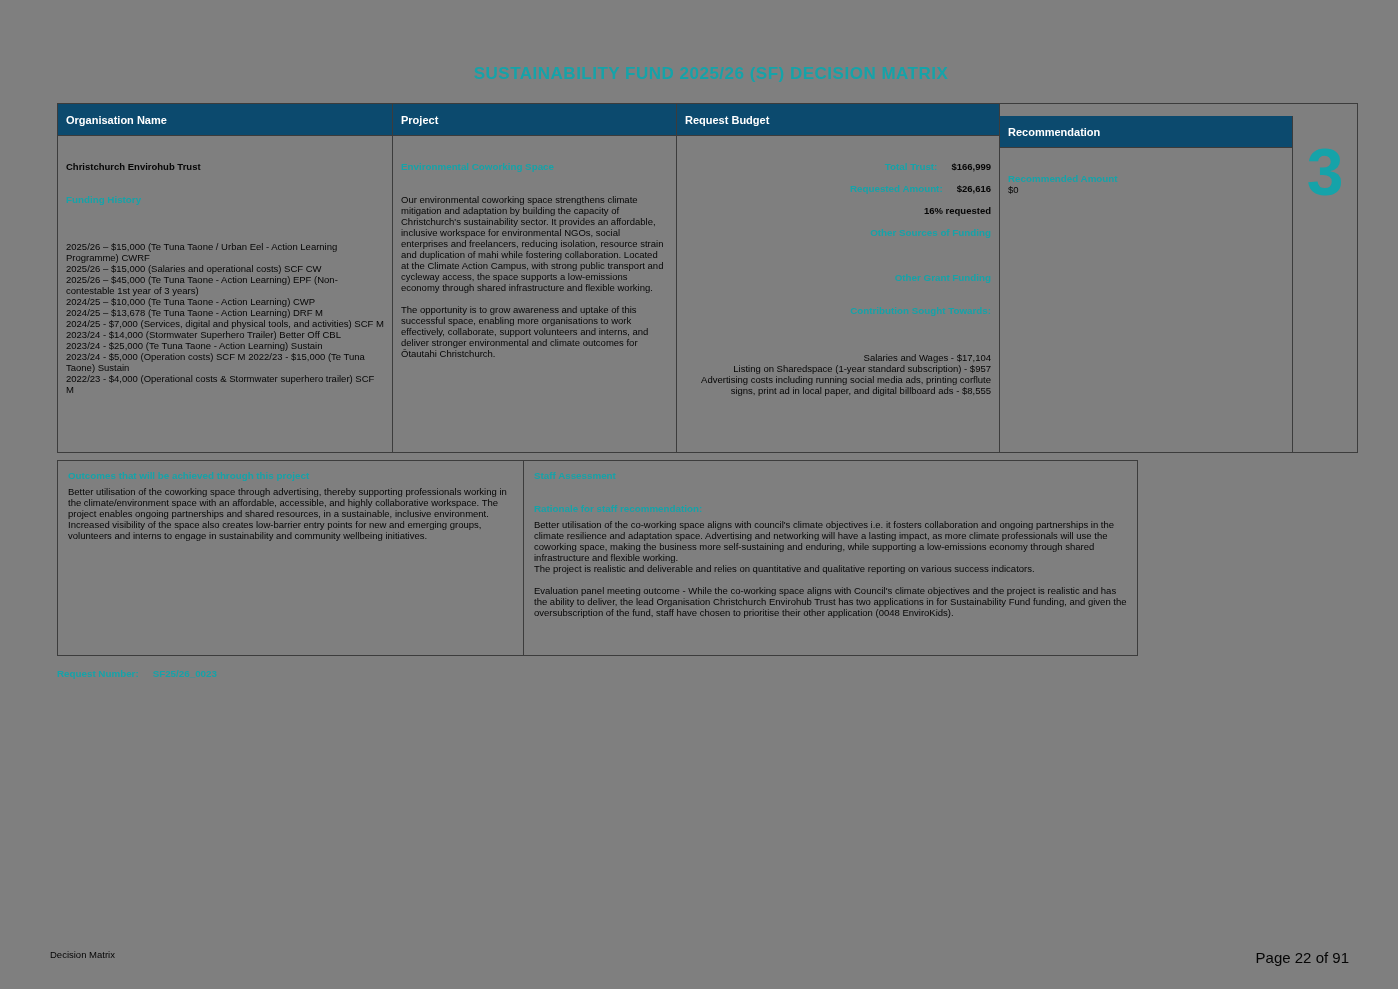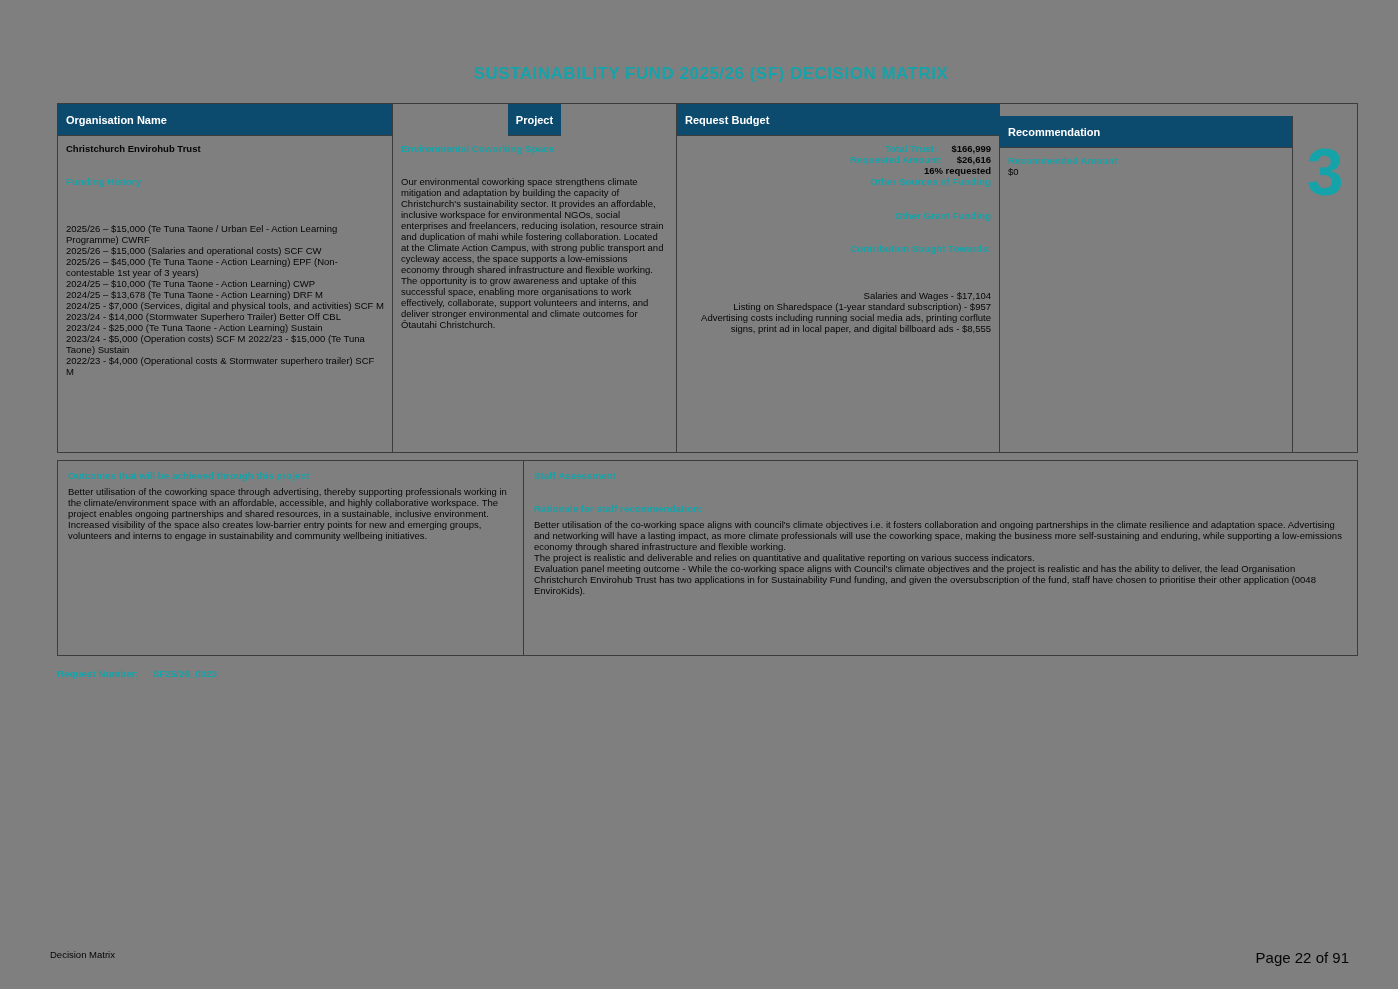--- a/index.html
+++ b/index.html
@@ -21,52 +21,52 @@
   }
   .matrix-table {
     position:absolute; left:57px; top:103px;
     width:1301px; height:350px;
     display:flex;
     border:1px solid #3c3c3c;
   }
   .col { display:flex; flex-direction:column; border-right:1px solid #3c3c3c; }
   .col:last-child { border-right:none; }
   .col-org  { width:335px; }
-  .col-proj { width:284px;align-items:center; }
+  .col-proj { width:284px; }
   .col-budg { width:323px;text-align:right; }
   .col-reco { width:293px;margin-top:12px; }
   .col-prio { width:64px; flex:1; }
   .col-header {
     height:32px; flex:0 0 32px;
     background:#0c4a6e;
     color:#ffffff;
     font-size:11px; font-weight:bold;
     display:flex; align-items:center;
     padding:0 8px;
     border-bottom:1px solid #3c3c3c;
   }
   .col-spacer { height:32px; flex:0 0 32px; }
   .col-body {
-    flex:1; padding:7px 8px;
+    flex:1; padding:25px 8px;
     font-size:9.5px; line-height:11px;
   }
   .bold { font-weight:bold; }
   .teal-heading { color:#15a3a9; font-weight:bold; font-size:9.8px; }
   .pre { white-space:pre-line;margin-top:36px; }
-  .mt-sm { }
+  .mt-sm { margin-top:11px; }
   .mt-md { margin-top:22px; }
-  .mt-lg { margin-top:23px; }
+  .mt-lg { margin-top:34px; }
   .val-gap { margin-left:14px; }
   .priority-number {
     font-size:66px; font-weight:bold; color:#15a3a9;
     text-align:center; line-height:64px; margin-top:4px;
   }
   .lower-section {
     position:absolute; left:57px; top:460px;
-    width:1301px; height:196px;
+    width:1081px; height:196px;
     border:1px solid #3c3c3c;
     display:flex;
     font-size:9.5px; line-height:11px;
   }
   .outcomes-cell { width:466px; border-right:1px solid #3c3c3c; padding:9px 10px; }
   .assessment-cell { flex:1; padding:9px 10px; }
   .para { margin-top:5px; }
   .request-number {
     position:absolute; left:57px; top:668px;
     font-size:10px;

